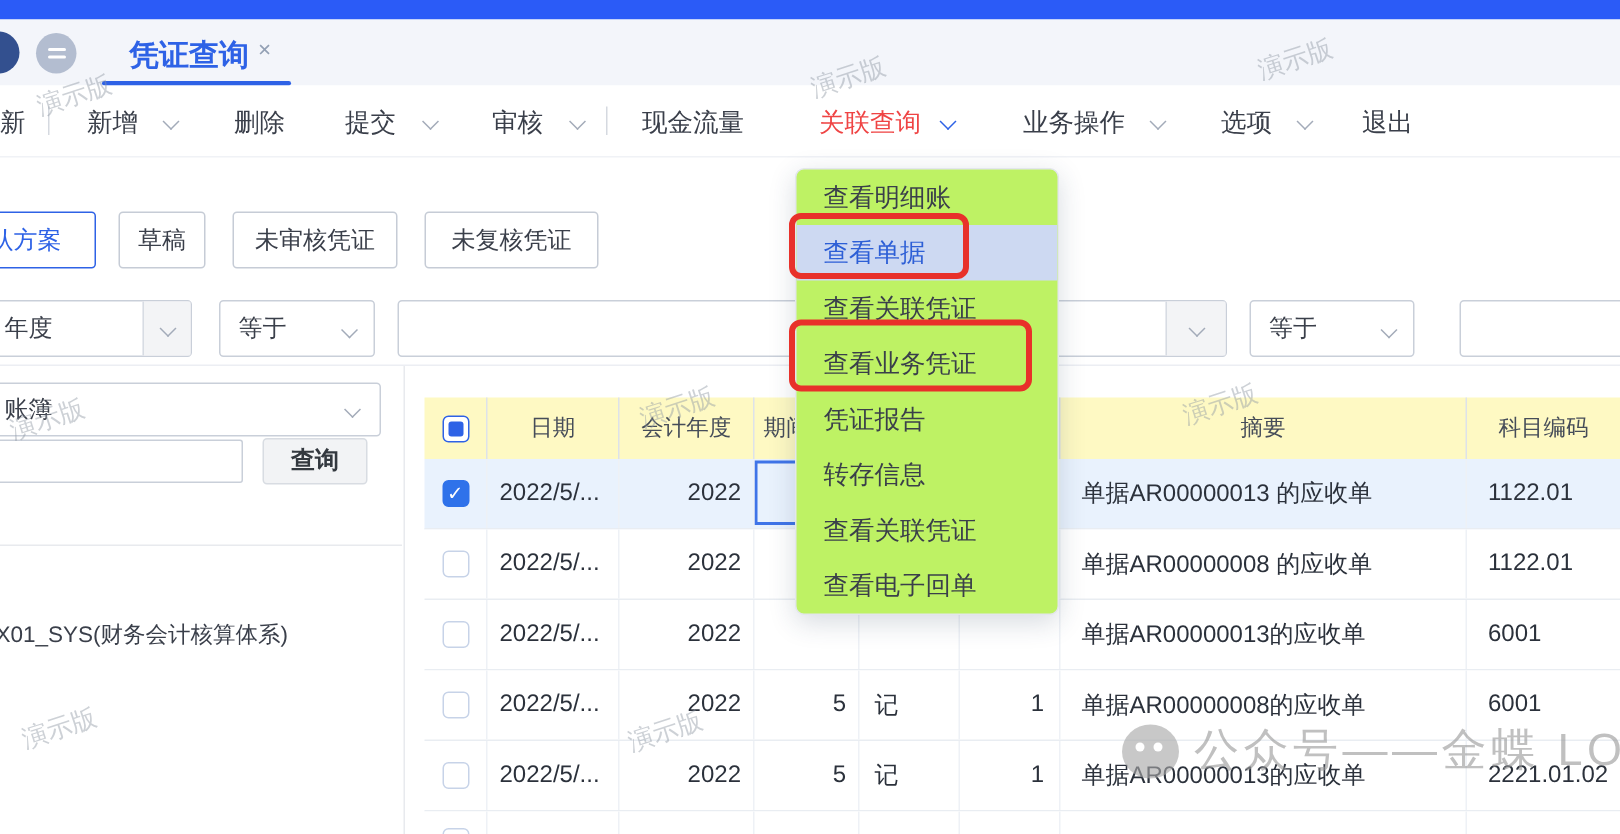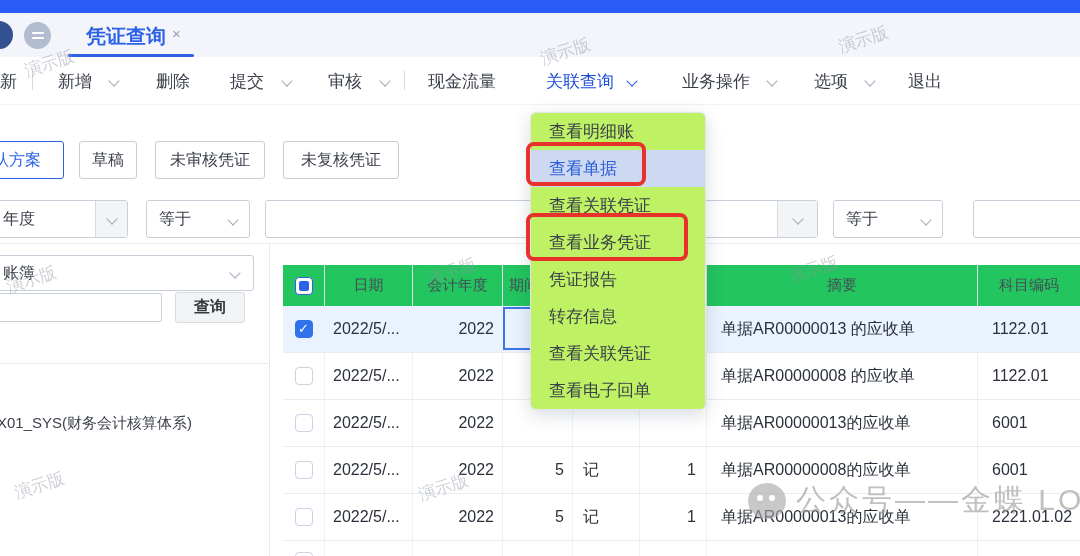--- a/index.html
+++ b/index.html
@@ -13,21 +13,21 @@
   .chat-icon { position:absolute; left:24px; top:9px; width:27px; height:27px; border-radius:50%; background:#b3bdd0;
                display:flex; flex-direction:column; justify-content:center; align-items:center; }
   .chat-icon i { display:block; width:12px; height:2px; background:#fff; border-radius:2px; box-shadow:0 5px 0 0 #fff; margin-top:-5px; }
   .tab-active { position:absolute; left:86px; top:10px; font-size:20px; font-weight:bold; color:#2e62e6; }
   .tab-close { position:absolute; left:172px; top:12px; font-size:15px; color:#93a0b4; }
   .tab-underline { position:absolute; left:68px; top:41px; width:126px; height:3px; background:#2e62e6; border-radius:2px; }
 
   
   .toolbar { position:absolute; left:0; top:57px; width:1080px; height:48px; background:#fff; border-bottom:1px solid #f0f2f6; }
   .tb { position:absolute; top:13px; font-size:17px; color:#3a3f4a; white-space:nowrap; cursor:default; }
-  .tb.blue { color:#1d4ed8; }
+  .tb.blue { color:#ef4444; }
   .tb-div { position:absolute; top:14px; width:1px; height:19px; background:#d5d9e0; }
   .chev { display:inline-block; width:8px; height:8px; border-right:1.6px solid #a3abb9; border-bottom:1.6px solid #a3abb9; transform:rotate(45deg); }
   .chev.blue { border-color:#2e62e6; }
   .chev.abs { position:absolute; }
 
   
   .chip { position:absolute; top:141px; height:38px; background:#fff; border:1px solid #c6ccd6; border-radius:3px;
           font-size:16px; color:#3a3f4a; display:flex; align-items:center; justify-content:center; }
   .chip.active { border-color:#2e62e6; color:#2e62e6; }
 
@@ -42,21 +42,21 @@
   
   .lp-combo { position:absolute; left:-36px; top:255px; width:290px; height:36px; background:#fff; border:1px solid #c9cfd9; border-radius:3px;
               font-size:16px; color:#3a3f4a; display:flex; align-items:center; }
   .lp-input { position:absolute; left:-8px; top:293px; width:170px; height:29px; background:#fff; border:1px solid #c9cfd9; border-radius:2px; }
   .lp-btn { position:absolute; left:175px; top:292px; width:70px; height:31px; background:#f2f3f5; border:1px solid #d8dce2; border-radius:3px;
             font-size:16px; font-weight:bold; color:#33383f; display:flex; align-items:center; justify-content:center; }
   .lp-div { position:absolute; left:0; top:363px; width:268px; height:1px; background:#e8eaee; }
   .tree-item { position:absolute; left:-3px; top:414px; font-size:15px; color:#3a3f4a; white-space:nowrap; }
 
   
-  .thead { position:absolute; left:283px; top:265px; width:797px; height:41px; background:#22c55e;
+  .thead { position:absolute; left:283px; top:265px; width:797px; height:41px; background:#fef9c3;
            display:grid; grid-template-columns:42px 88px 90px 70px 67px 67px 271px 1fr; }
   .thead .hc { display:flex; align-items:center; justify-content:center; font-size:15px; color:#464d59; border-right:1px solid #dde2ea; }
   .thead .hc.left { justify-content:flex-start; padding-left:6px; }
   .trow { position:absolute; left:283px; width:797px; height:47px; background:#fff; border-bottom:1px solid #e9edf2;
           display:grid; grid-template-columns:42px 88px 90px 70px 67px 67px 271px 1fr; }
   .trow.sel { background:#e9f2fd; }
   .tc { display:flex; align-items:center; font-size:16px; color:#2b313b; border-right:1px solid #eef1f6; overflow:hidden; white-space:nowrap; position:relative; }
   .tc.c { justify-content:center; }
   .tc.r { justify-content:flex-end; padding-right:8px; }
   .tc.l8 { padding-left:8px; } .tc.l10 { padding-left:10px; } .tc.l14 { padding-left:14px; }

